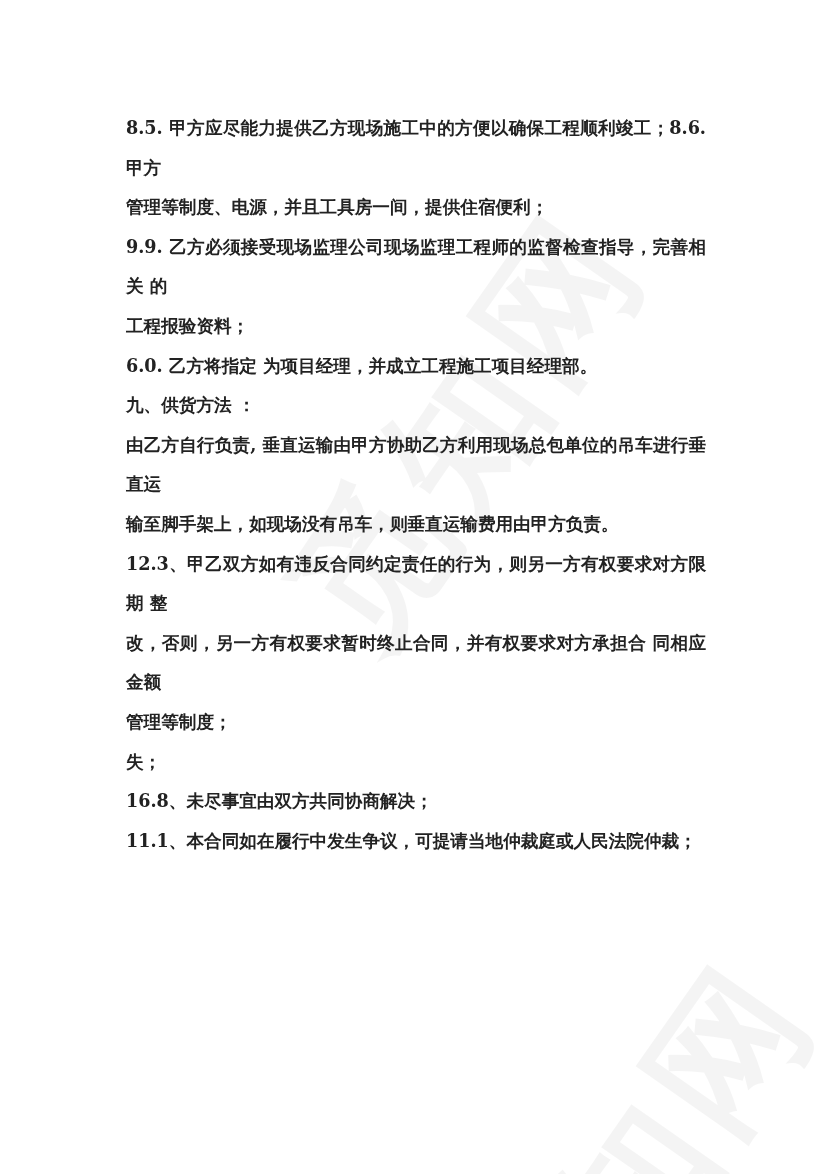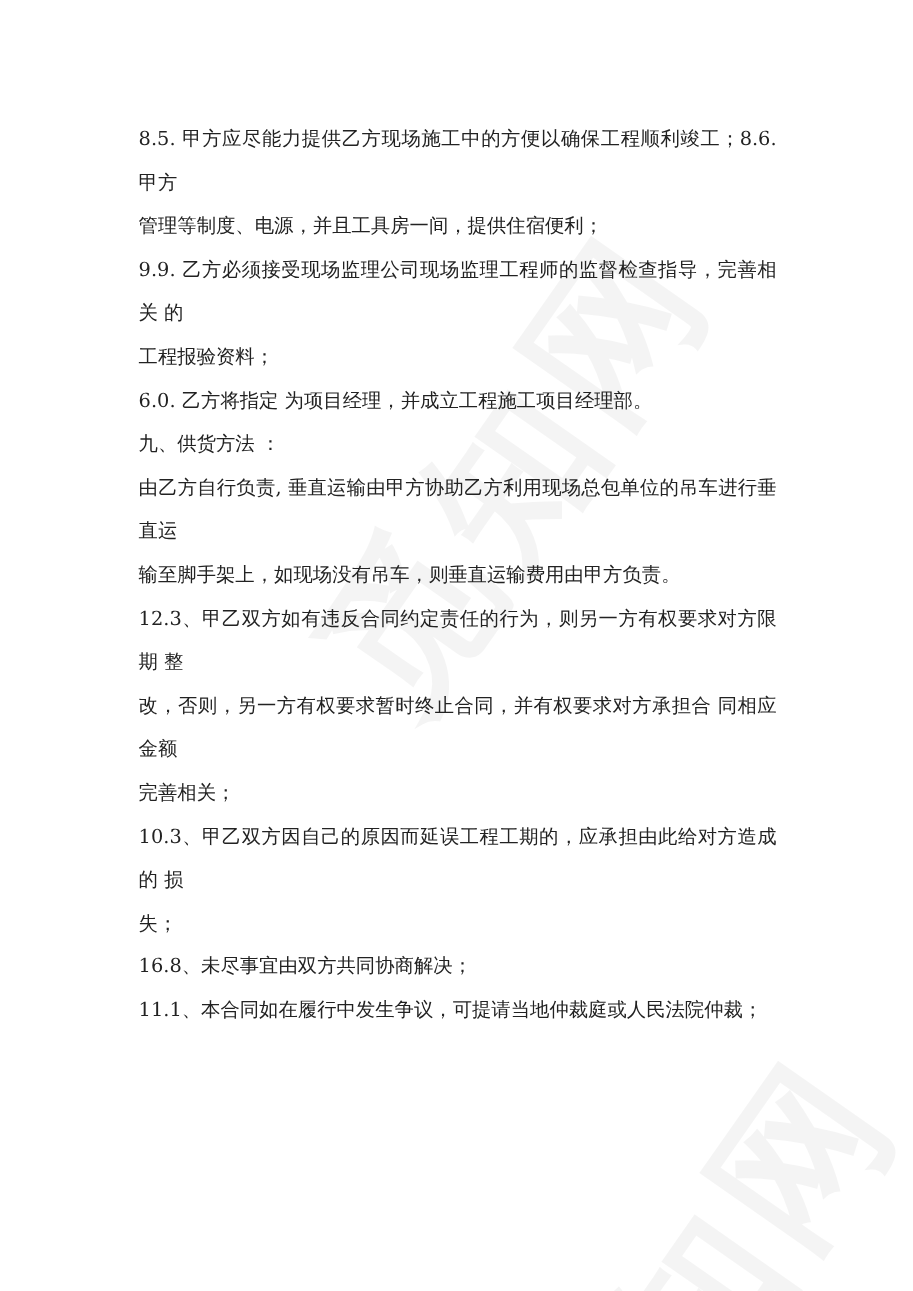--- a/index.html
+++ b/index.html
@@ -35,20 +35,21 @@
       top: 108px;
       width: 580px;
       font-size: 17.6px;
       line-height: 39.6px;
     }
     .para {
       margin: 0;
       text-align: justify;
       text-align-last: left;
       word-break: break-all;
+      font-weight: bold;
     }
   </style>
 </head>
 <body>
 
 <div class="watermark wm1">觅知网</div>
 <div class="watermark wm2">觅知网</div>
 
 <div class="page">
   <div class="para">
@@ -65,24 +66,23 @@
   <div class="para">
     <div>九、供货方法 ：</div>
   </div>
   <div class="para">
     <div>由乙方自行负责, 垂直运输由甲方协助乙方利用现场总包单位的吊车进行垂直运</div>
     <div>输至脚手架上，如现场没有吊车，则垂直运输费用由甲方负责。</div>
   </div>
   <div class="para">
     <div>12.3、甲乙双方如有违反合同约定责任的行为，则另一方有权要求对方限期 整</div>
     <div>改，否则，另一方有权要求暂时终止合同，并有权要求对方承担合 同相应金额</div>
-    <div>完善相关；</div>
+    <div>管理等制度；</div>
   </div>
   <div class="para">
-    <div>10.3、甲乙双方因自己的原因而延误工程工期的，应承担由此给对方造成的 损</div>
     <div>失；</div>
   </div>
   <div class="para">
     <div>16.8、未尽事宜由双方共同协商解决；</div>
   </div>
   <div class="para">
     <div>11.1、本合同如在履行中发生争议，可提请当地仲裁庭或人民法院仲裁；</div>
   </div>
 
 </div>

